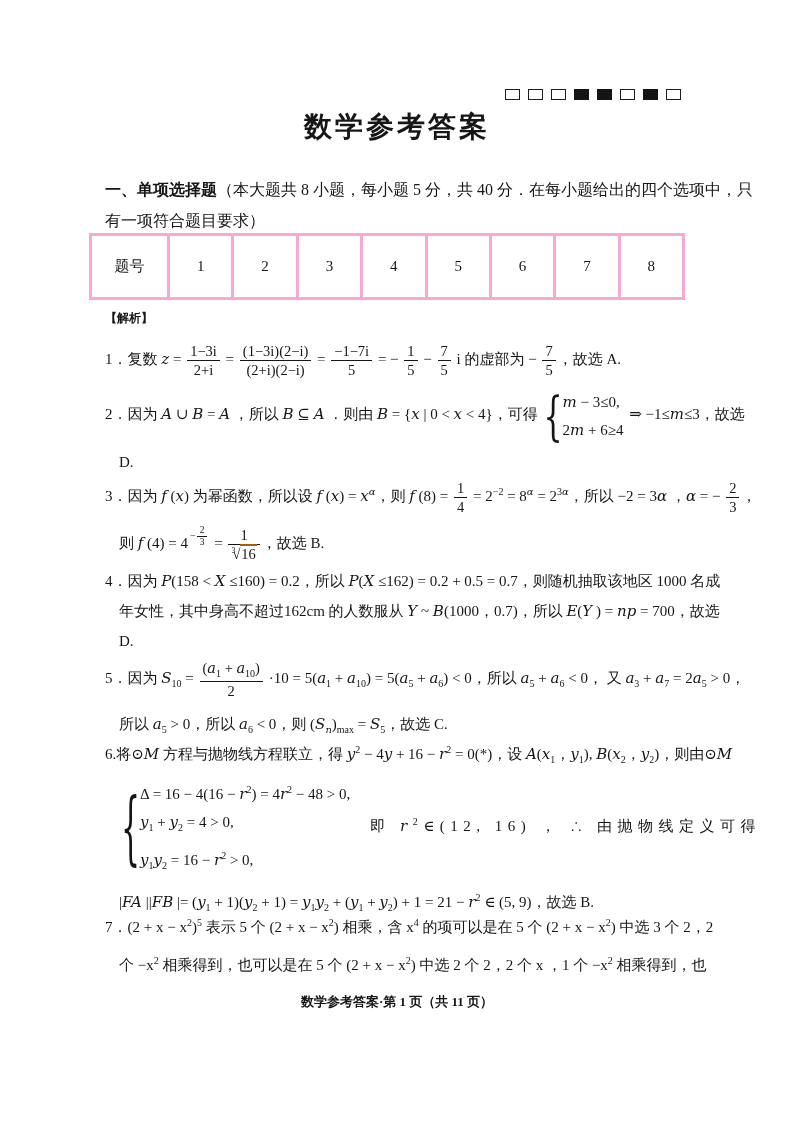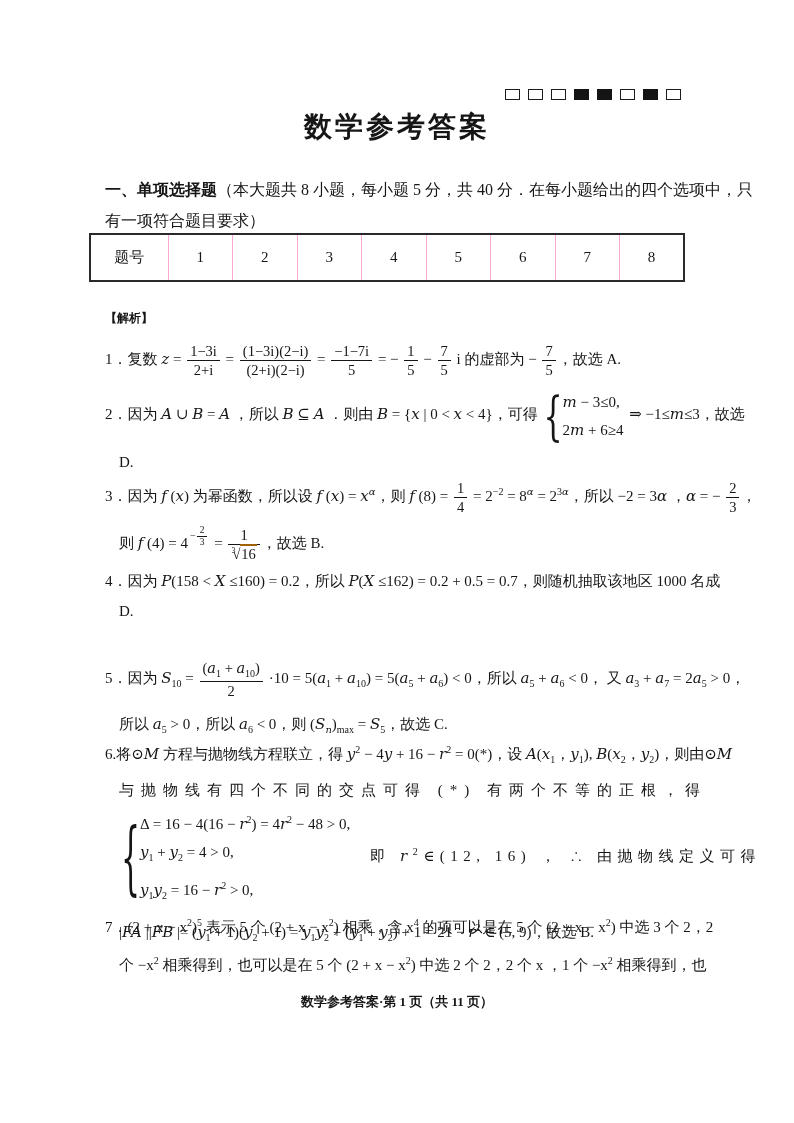--- a/index.html
+++ b/index.html
@@ -10,21 +10,21 @@
   .marks{display:flex;gap:8px;}
   .mark{width:15px;height:11px;border:1.5px solid #1c1c1c;box-sizing:border-box;background:#fff;}
   .mark.filled{background:#141414;border-color:#141414;}
   
   .title{left:0;width:794px;text-align:center;font-size:28px;font-weight:700;letter-spacing:3px;}
   
   .hd{left:105px;right:80px;line-height:31px;font-size:16px;}
   .hd-b{font-weight:700;font-family:"Liberation Sans","DejaVu Sans",sans-serif;}
   
   table.ans{border-collapse:collapse;table-layout:fixed;width:596px;border:2px solid #2a2a2a;}
-  table.ans td{border:1px solid #f9a8d4;height:29px;text-align:center;padding:8px;font-size:15px;}
+  table.ans td{border:3px solid #f9a8d4;height:29px;text-align:center;padding:16px;font-size:15px;}
   
   .lbl{font-weight:700;font-size:12px;font-family:"Liberation Sans","DejaVu Sans",sans-serif;}
   
   .item{left:105px;right:60px;position:absolute;}
   .ln{white-space:nowrap;}
   .ind{padding-left:14px;}
   i{font-family:"DejaVu Serif","Liberation Serif",serif;}
   sup{font-size:10px;}
   sub{font-size:10px;}
   
@@ -119,31 +119,31 @@
   <div class="item" style="top:468px;">
     <div class="ln" style="line-height:48px;">3．因为 <i>f</i> (<i>x</i>) 为幂函数，所以设 <i>f</i> (<i>x</i>) = <i>x</i><sup><i>α</i></sup>，则 <i>f</i> (8) = <span class="fr"><span class="n">1</span><span class="d">4</span></span> = 2<sup>−2</sup> = 8<sup><i>α</i></sup> = 2<sup>3<i>α</i></sup>，所以 −2 = 3<i>α</i> ，<i>α</i> = − <span class="fr"><span class="n">2</span><span class="d">3</span></span>，</div>
     <div class="ln ind" style="line-height:46px;">则 <i>f</i> (4) = 4<span class="supfr">−<span class="fr sm">
             <span class="n">2</span>
             <span class="d">3</span>
           </span></span> = <span class="fr"><span class="n">1</span><span class="d"><sup class="ri">3</sup>√<span class="ov">16</span></span></span>，故选 B.</div>
   </div>
 
   <div class="item" style="top:566px;">
     <div class="ln" style="line-height:30px;">4．因为 <i>P</i>(158 &lt; <i>X</i> ≤160) = 0.2，所以 <i>P</i>(<i>X</i> ≤162) = 0.2 + 0.5 = 0.7，则随机抽取该地区 1000 名成</div>
+    <div class="ln ind" style="line-height:30px;">年女性，其中身高不超过162cm 的人数服从 <i>Y</i> ~ <i>B</i>(1000，0.7)，所以 <i>E</i>(<i>Y</i> ) = <i>np</i> = 700，故选</div>
     <div class="ln ind" style="line-height:30px;">D.</div>
   </div>
 
   <div class="item" style="top:656px;">
     <div class="ln" style="line-height:44px;">5．因为 <i>S</i><sub>10</sub> = <span class="fr"><span class="n">(<i>a</i><sub>1</sub> + <i>a</i><sub>10</sub>)</span><span class="d">2</span></span> ·10 = 5(<i>a</i><sub>1</sub> + <i>a</i><sub>10</sub>) = 5(<i>a</i><sub>5</sub> + <i>a</i><sub>6</sub>) &lt; 0，所以 <i>a</i><sub>5</sub> + <i>a</i><sub>6</sub> &lt; 0， 又 <i>a</i><sub>3</sub> + <i>a</i><sub>7</sub> = 2<i>a</i><sub>5</sub> &gt; 0，</div>
     <div class="ln ind" style="line-height:28px;margin-top:4px;">所以 <i>a</i><sub>5</sub> &gt; 0，所以 <i>a</i><sub>6</sub> &lt; 0，则 (<i>S</i><sub><i>n</i></sub>)<sub>max</sub> = <i>S</i><sub>5</sub>，故选 C.</div>
   </div>
 
   <div class="item" style="top:736px;">
     <div class="ln" style="line-height:28px;">6.将⊙<i>M</i> 方程与抛物线方程联立，得 <i>y</i><sup>2</sup> − 4<i>y</i> + 16 − <i>r</i><sup>2</sup> = 0(*)，设 <i>A</i>(<i>x</i><sub>1</sub>，<i>y</i><sub>1</sub>), <i>B</i>(<i>x</i><sub>2</sub>，<i>y</i><sub>2</sub>)，则由⊙<i>M</i></div>
-    <div class="ln ind wide" style="line-height:28px;margin-top:2px;">与抛物线有四个不同的交点可得 (*) 有两个不等的正根，得</div>
     <div class="ln ind" style="line-height:84px;margin-top:2px;"><span class="cases">
           <span class="brace b3">{</span>
           <span class="cbody">
             <span class="cl">Δ = 16 − 4(16 − <i>r</i><sup>2</sup>) = 4<i>r</i><sup>2</sup> − 48 &gt; 0,</span>
             <span class="cl"><i>y</i><sub>1</sub> + <i>y</i><sub>2</sub> = 4 &gt; 0,</span>
             <span class="cl"><i>y</i><sub>1</sub><i>y</i><sub>2</sub> = 16 − <i>r</i><sup>2</sup> &gt; 0,</span>
           </span>
         </span><span class="wsm">即 <i>r</i><sup>2</sup>∈(12, 16) ， ∴ 由抛物线定义可得</span></div>
     <div class="ln ind" style="line-height:28px;margin-top:4px;">|<i>FA</i> ||<i>FB</i> |= (<i>y</i><sub>1</sub> + 1)(<i>y</i><sub>2</sub> + 1) = <i>y</i><sub>1</sub><i>y</i><sub>2</sub> + (<i>y</i><sub>1</sub> + <i>y</i><sub>2</sub>) + 1 = 21 − <i>r</i><sup>2</sup> ∈ (5, 9)，故选 B.</div>
   </div>

